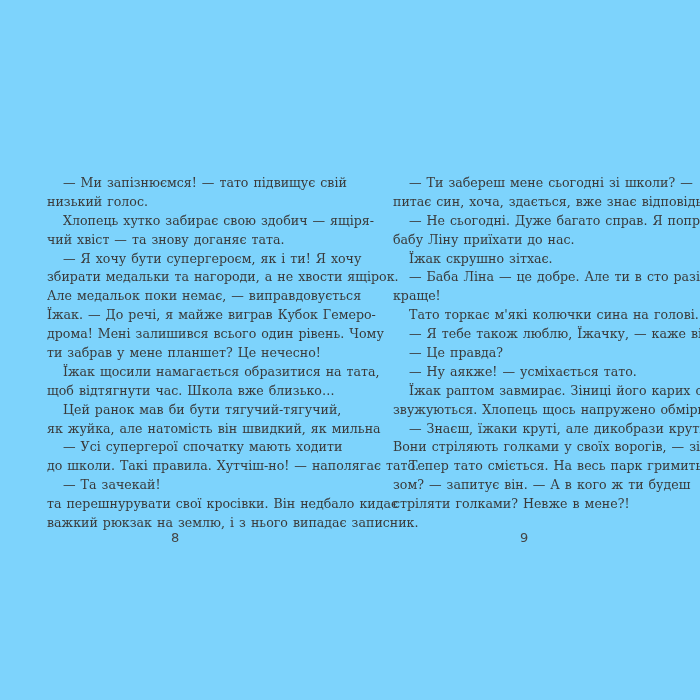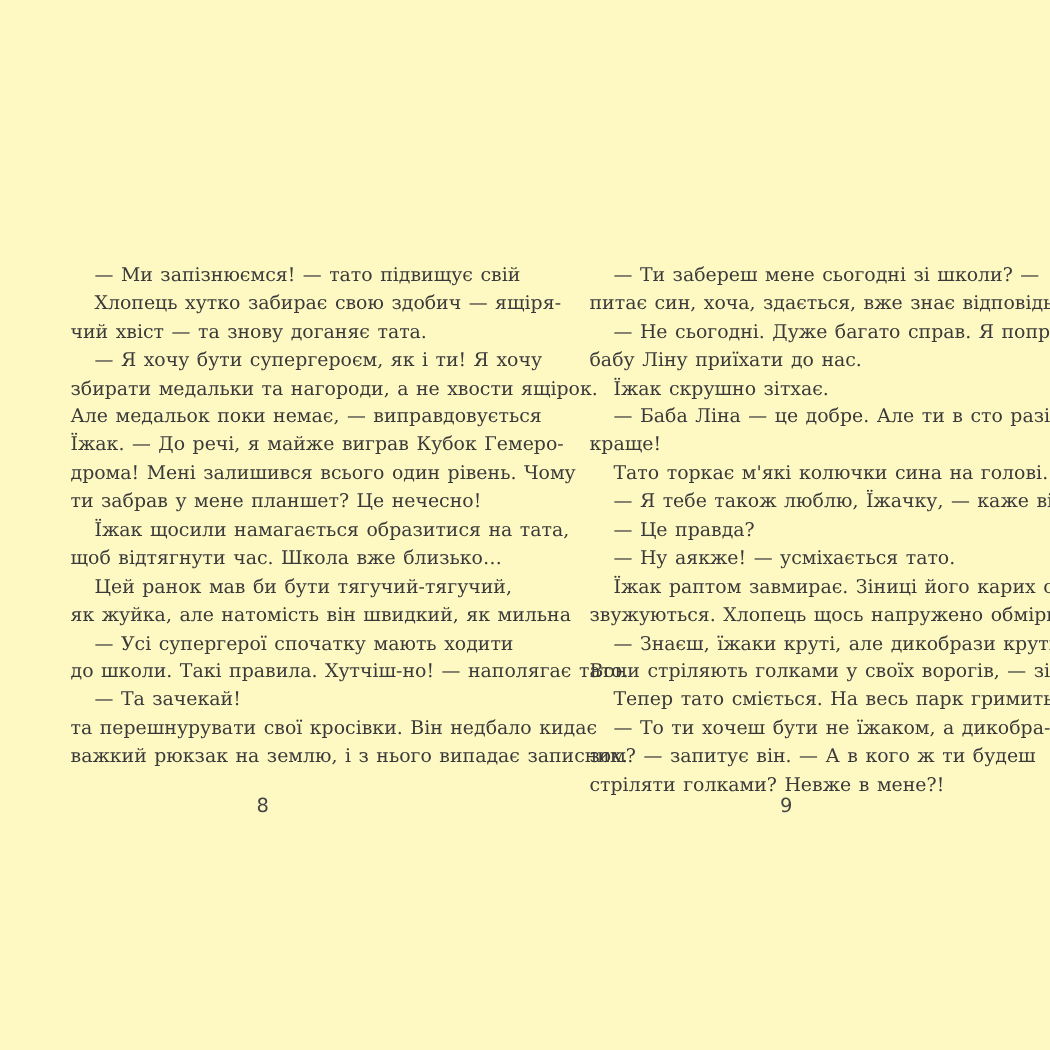--- a/index.html
+++ b/index.html
@@ -1,21 +1,21 @@
 <!DOCTYPE html>
 <html><head>
 <meta charset="utf-8">
 <style>
   html, body { margin:0; padding:0; }
   body {
     width:700px; height:700px; background:#ffffff; position:relative; overflow:hidden;
     font-family: "DejaVu Serif", "Liberation Serif", serif;
     color:#3a3a3a;
   }
-  .spread { position:absolute; left:0; top:0; width:700px; height:700px; background:#fef9c3; }
+  .spread { position:absolute; left:0; top:0; width:700px; height:700px; background:#7dd3fc; }
   .page { position:absolute; top:174px; }
   .page.left { left:47px; width:262px; }
   .page.right { left:393px; width:261px; }
   .line {
     height:18.9px; line-height:18.9px; font-size:12.6px;
     white-space:nowrap; text-align:justify; text-align-last:justify;
     letter-spacing:0px; word-spacing:1px;
   }
   .line.last { text-align-last:left; }
   .line.indent { padding-left:16px; }
@@ -25,20 +25,21 @@
   }
   .pagenum.left { left:171px; }
   .pagenum.right { left:520px; }
 </style>
 </head>
 <body>
 
 <div class="spread">
   <div class="page left" id="left-page">
       <div class="line indent">— Ми запізнюємся! — тато підвищує свій</div>
+      <div class="line last">низький голос.</div>
       <div class="line indent">Хлопець хутко забирає свою здобич — ящіря-</div>
       <div class="line last">чий хвіст — та знову доганяє тата.</div>
       <div class="line indent">— Я хочу бути супергероєм, як і ти! Я хочу</div>
       <div class="line">збирати медальки та нагороди, а не хвости ящірок.</div>
       <div class="line">Але медальок поки немає, — виправдовується</div>
       <div class="line">Їжак. — До речі, я майже виграв Кубок Гемеро-</div>
       <div class="line">дрома! Мені залишився всього один рівень. Чому</div>
       <div class="line last">ти забрав у мене планшет? Це нечесно!</div>
       <div class="line indent">Їжак щосили намагається образитися на тата,</div>
       <div class="line last">щоб відтягнути час. Школа вже близько…</div>
@@ -60,19 +61,18 @@
       <div class="line last">краще!</div>
       <div class="line indent last">Тато торкає м'які колючки сина на голові.</div>
       <div class="line indent">— Я тебе також люблю, Їжачку, — каже він.</div>
       <div class="line indent last">— Це правда?</div>
       <div class="line indent last">— Ну аякже! — усміхається тато.</div>
       <div class="line indent">Їжак раптом завмирає. Зіниці його карих очей</div>
       <div class="line">звужуються. Хлопець щось напружено обмірковує.</div>
       <div class="line indent">— Знаєш, їжаки круті, але дикобрази крутіші!</div>
       <div class="line">Вони стріляють голками у своїх ворогів, — зізна-</div>
       <div class="line indent">Тепер тато сміється. На весь парк гримить його</div>
-      <div class="line indent">— То ти хочеш бути не їжаком, а дикобра-</div>
       <div class="line">зом? — запитує він. — А в кого ж ти будеш</div>
       <div class="line last">стріляти голками? Невже в мене?!</div>
     </div>
   <div class="pagenum left">8</div>
   <div class="pagenum right">9</div>
 </div>
 
 </body></html>

